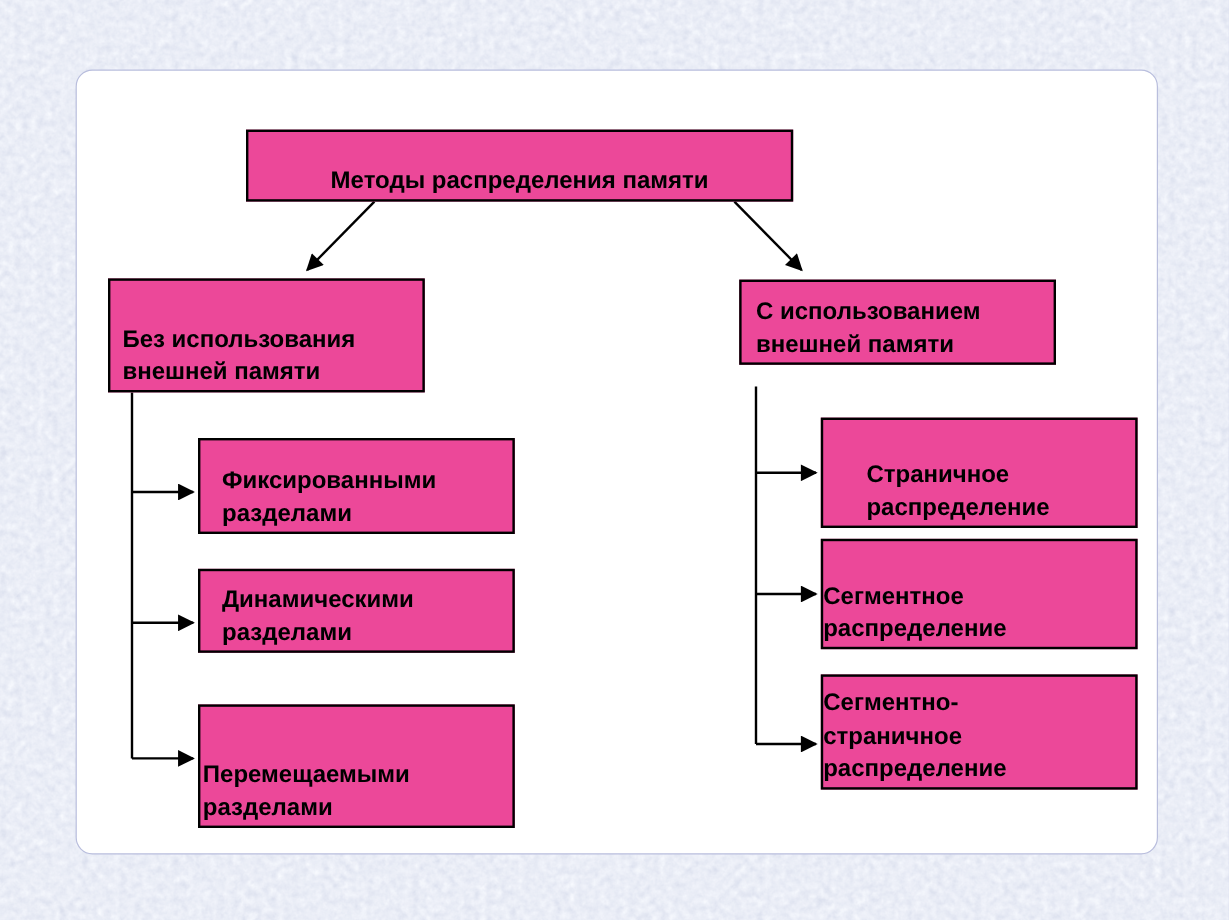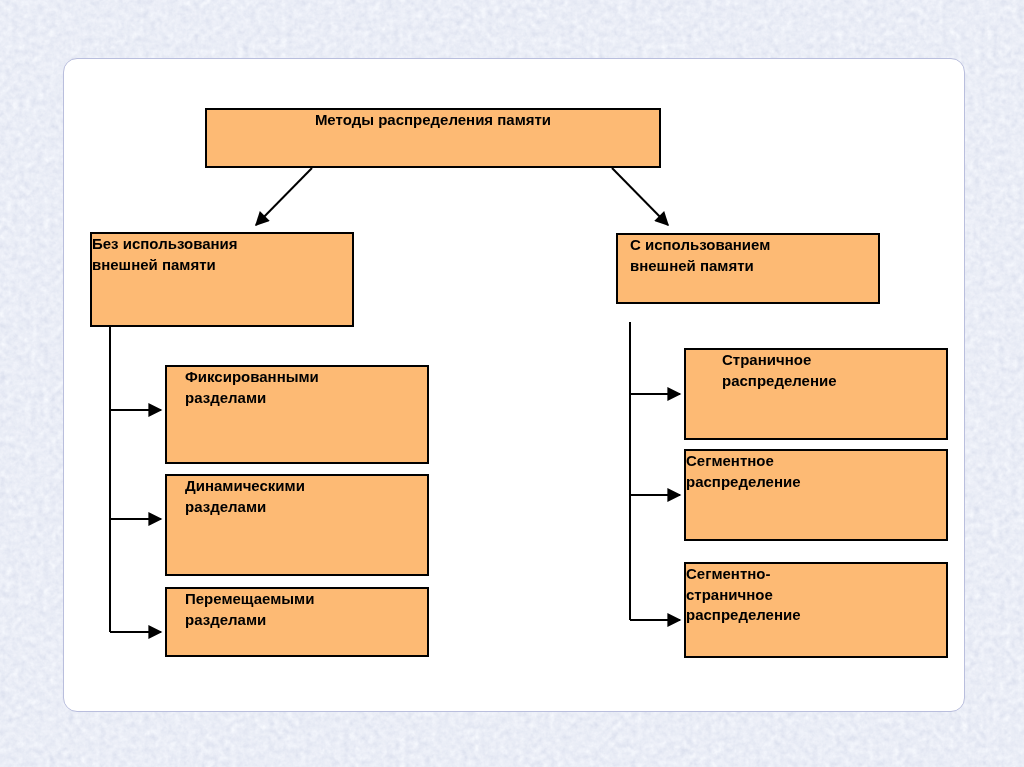--- a/index.html
+++ b/index.html
@@ -37,38 +37,38 @@
     top: 0;
     width: 1024px;
     height: 767px;
     z-index: 2;
     pointer-events: none;
   }
   .node {
     position: absolute;
     z-index: 3;
     box-sizing: border-box;
-    background: #fdba74;
+    background: #ec4899;
     border: 2px solid #000000;
     color: #000000;
     display: flex;
-    align-items: flex-start;
+    align-items: flex-end;
     font-weight: bold;
-    font-size: 15px;
+    font-size: 20px;
     line-height: 1.38;
   }
   .node .label {
     white-space: pre-line;
   }
   .n-root        { left: 205px; top: 108px; width: 456px; height: 60px; justify-content: center; text-align: center; }
-  .n-left        { left:  90px; top: 232px; width: 264px; height: 95px; }
+  .n-left        { left:  90px; top: 232px; width: 264px; height: 95px; padding-left: 10px; }
   .n-right       { left: 616px; top: 233px; width: 264px; height: 71px; padding-left: 12px; }
-  .n-lc1         { left: 165px; top: 365px; width: 264px; height: 99px; padding-left: 18px; }
-  .n-lc2         { left: 165px; top: 474px; width: 264px; height: 102px; padding-left: 18px; }
-  .n-lc3         { left: 165px; top: 587px; width: 264px; height: 70px; padding-left: 18px; }
+  .n-lc1         { left: 165px; top: 365px; width: 264px; height: 80px; padding-left: 18px; }
+  .n-lc2         { left: 165px; top: 474px; width: 264px; height: 70px; padding-left: 18px; }
+  .n-lc3         { left: 165px; top: 587px; width: 264px; height: 103px; padding-left: 2px; }
   .n-rc1         { left: 684px; top: 348px; width: 264px; height: 92px; padding-left: 36px; }
   .n-rc2         { left: 684px; top: 449px; width: 264px; height: 92px; }
   .n-rc3         { left: 684px; top: 562px; width: 264px; height: 96px; }
 </style>
 </head>
 <body>
 
 <svg class="bg-svg" width="1024" height="767">
   <defs>
     <filter id="mottle" x="0" y="0" width="100%" height="100%">

